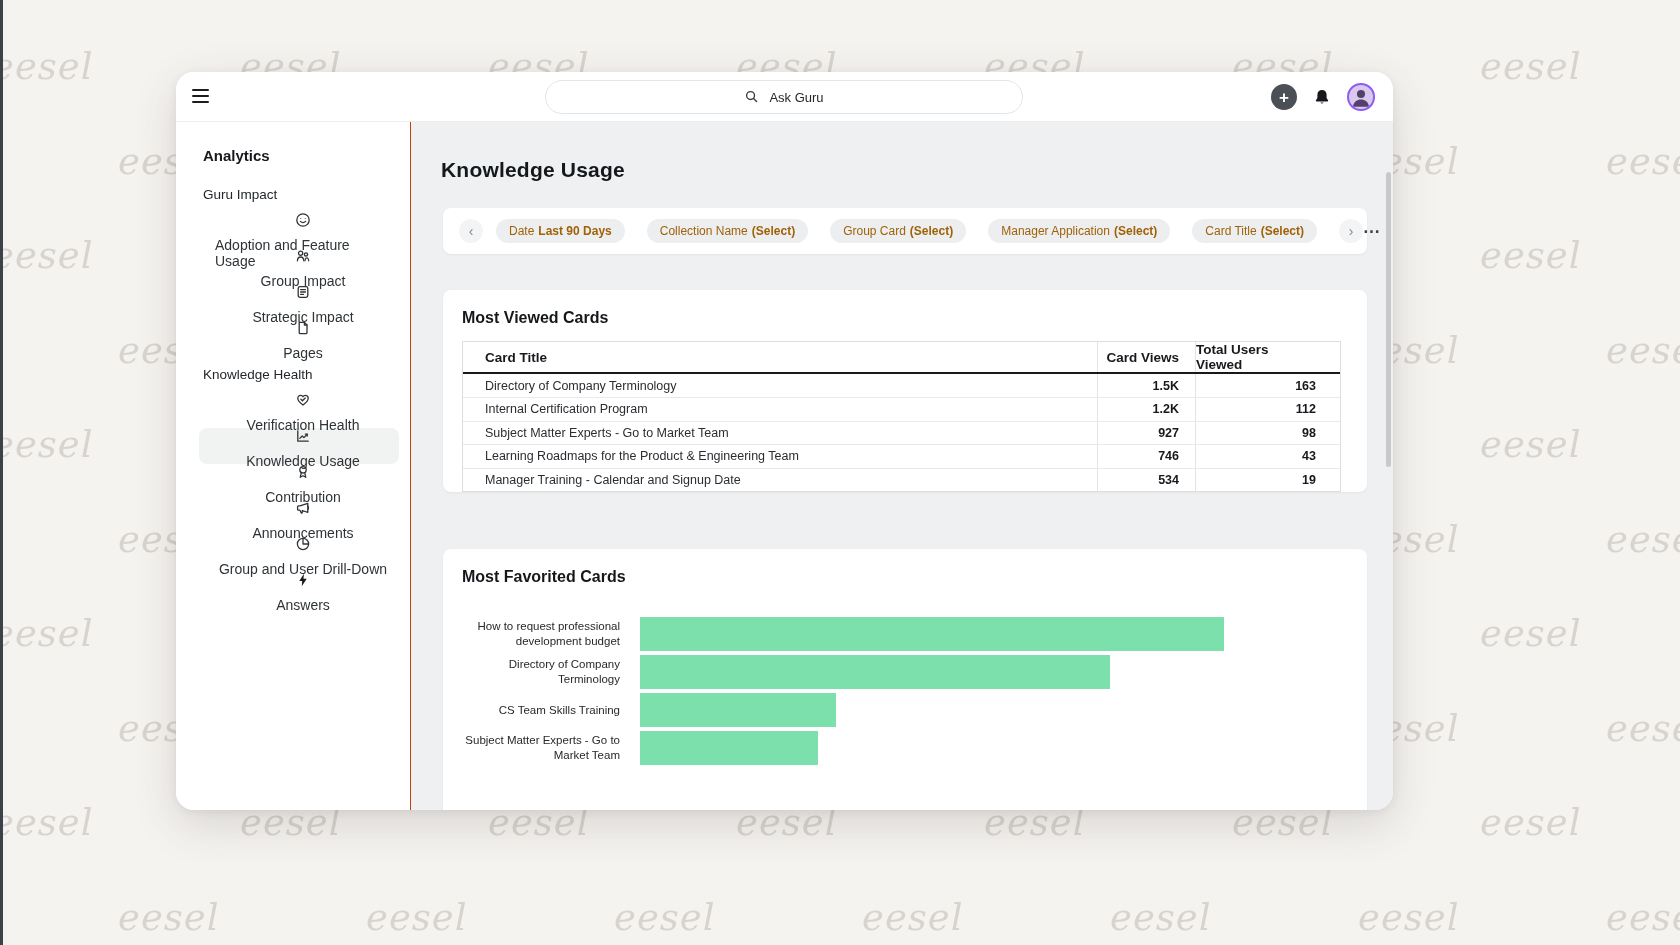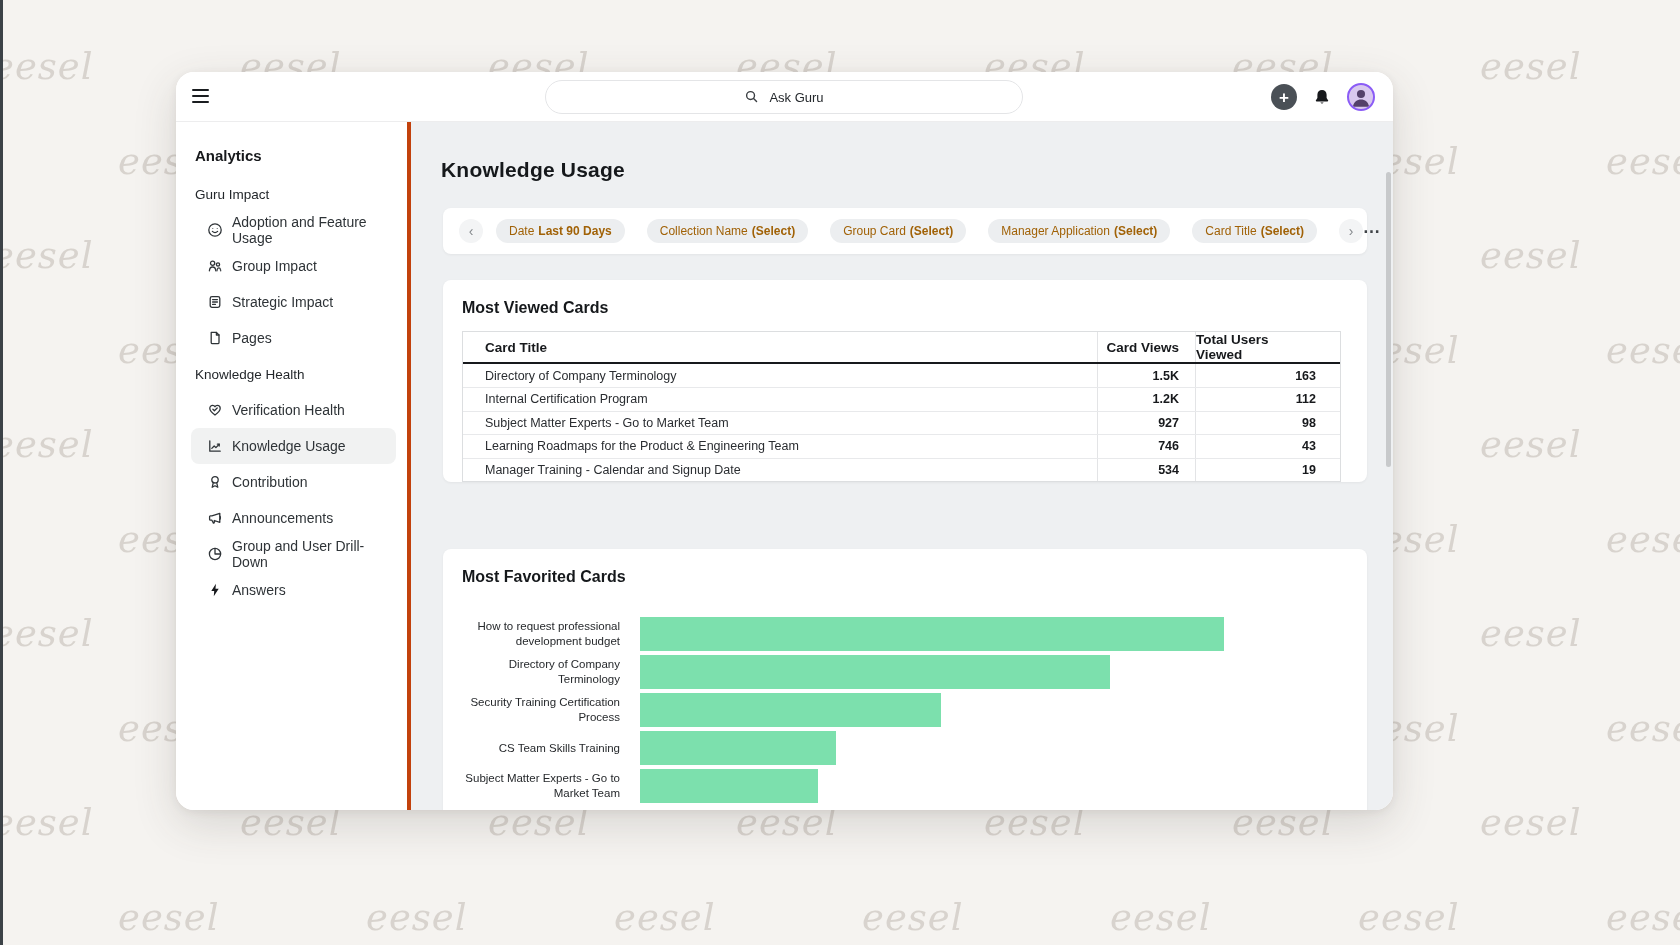--- a/index.html
+++ b/index.html
@@ -35,27 +35,27 @@
     display:flex; align-items:center; justify-content:center;
     font-size:17px; font-weight:bold; line-height:1; cursor:pointer;
   }
   .bell { cursor:pointer; display:flex; }
   .avatar {
     width:28px; height:28px; border-radius:50%; border:2px solid #8B5CF6;
     background:#D9C9EE; overflow:hidden; cursor:pointer; display:flex;
   }
   .body { position:absolute; top:50px; left:0; right:0; bottom:0; display:flex; }
   
-  .sidebar { width:235px; background:#fff; border-right:4px solid #c2410c; padding:25px 11px 0 15px; flex-shrink:0; }
+  .sidebar { width:235px; background:#fff; border-right:1px solid #c2410c; padding:25px 11px 0 23px; flex-shrink:0; }
   .sb-title { font-size:15px; font-weight:bold; color:#17191C; padding-left:4px; height:16px; }
   .sb-list { margin-top:13px; }
   .sb-section { height:36px; display:flex; align-items:center; padding-left:4px; font-size:13.5px; color:#23272B; }
   .sb-item {
     height:36px; display:flex; align-items:center; gap:9px; padding:0 8px 0 16px;
-    border-radius:8px; font-size:14px; color:#2E3337; cursor:pointer;
+    border-radius:8px; font-size:14px; color:#2E3337; cursor:pointer;flex-direction:column;
   }
   .sb-item.selected { background:#F1F2F2; }
   .sb-icon { width:16px; height:16px; flex-shrink:0; display:flex; }
   
   .content { flex:1; background:#EEF0F2; position:relative; overflow:hidden; }
   .page-title { position:absolute; left:30px; top:36px; font-size:21px; font-weight:bold; letter-spacing:0.2px; color:#15181B; }
   .filter-card {
     position:absolute; left:32px; top:86px; width:924px; height:46px;
     background:#fff; border-radius:8px; box-shadow:0 1px 3px rgba(0,0,0,0.05);
     display:flex; align-items:center; padding:0 16px;
@@ -75,21 +75,21 @@
   .chips + .chev-btn { margin-left:22px; }
   .more-btn {
     margin-left:auto; border:none; background:transparent; color:#3F4347;
     font-size:17px; font-weight:bold; letter-spacing:1px; cursor:pointer; line-height:1; font-family:inherit;
   }
   .card {
     position:absolute; left:32px; width:924px; background:#fff; border-radius:8px;
     box-shadow:0 1px 3px rgba(0,0,0,0.05);
   }
   .card h2 { font-size:16px; font-weight:bold; color:#15181B; margin:19px 0 0 19px; }
-  .card.most-viewed { top:158px; height:202px; }
+  .card.most-viewed { top:168px; height:202px; }
   .mv-table { position:absolute; left:19px; right:26px; top:51px; bottom:0; border:1px solid #DCDEE0; display:flex; flex-direction:column; background:#fff; }
   .thead { display:flex; height:42px; border-bottom:2px solid #17191C; align-items:stretch; }
   .trow { display:flex; height:32px; align-items:stretch; }
   .trow + .trow { border-top:1px solid #E8E9EB; }
   .c1 { flex:1; display:flex; align-items:center; padding-left:22px; }
   .c2 { width:98px; border-left:1px solid #E3E4E6; display:flex; align-items:center; justify-content:flex-end; padding-right:16px; }
   .c3 { width:145px; border-left:1px solid #E3E4E6; display:flex; align-items:center; justify-content:flex-end; padding-right:24px; }
   .th { font-size:13.5px; font-weight:bold; color:#17191C; }
   .td { font-size:12.5px; color:#2A2D31; }
   .td.num { font-weight:bold; color:#17191C; }
@@ -418,27 +418,20 @@
             </div>
             <div class="chart-row">
               <div class="chart-label">
                 <span>Directory of Company</span>
                 <span>Terminology</span>
               </div>
               <div class="bar" style="width: 470.12px; background: rgb(124, 224, 173);"></div>
             </div>
             <div class="chart-row">
               <div class="chart-label">
-                <span>Security Training Certification</span>
-                <span>Process</span>
-              </div>
-              <div class="bar" style="width: 300.76px; background: rgb(124, 224, 173);"></div>
-            </div>
-            <div class="chart-row">
-              <div class="chart-label">
                 <span>CS Team Skills Training</span>
               </div>
               <div class="bar" style="width: 196.224px; background: rgb(124, 224, 173);"></div>
             </div>
             <div class="chart-row">
               <div class="chart-label">
                 <span>Subject Matter Experts - Go to</span>
                 <span>Market Team</span>
               </div>
               <div class="bar" style="width: 178.12px; background: rgb(124, 224, 173);"></div>

